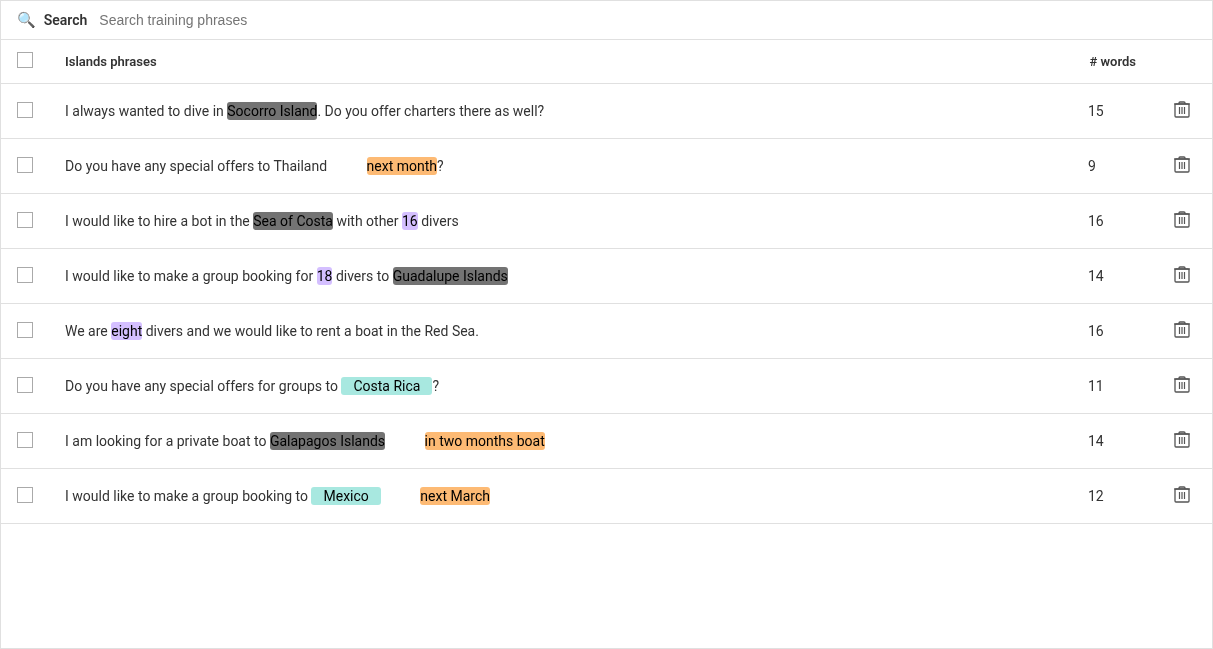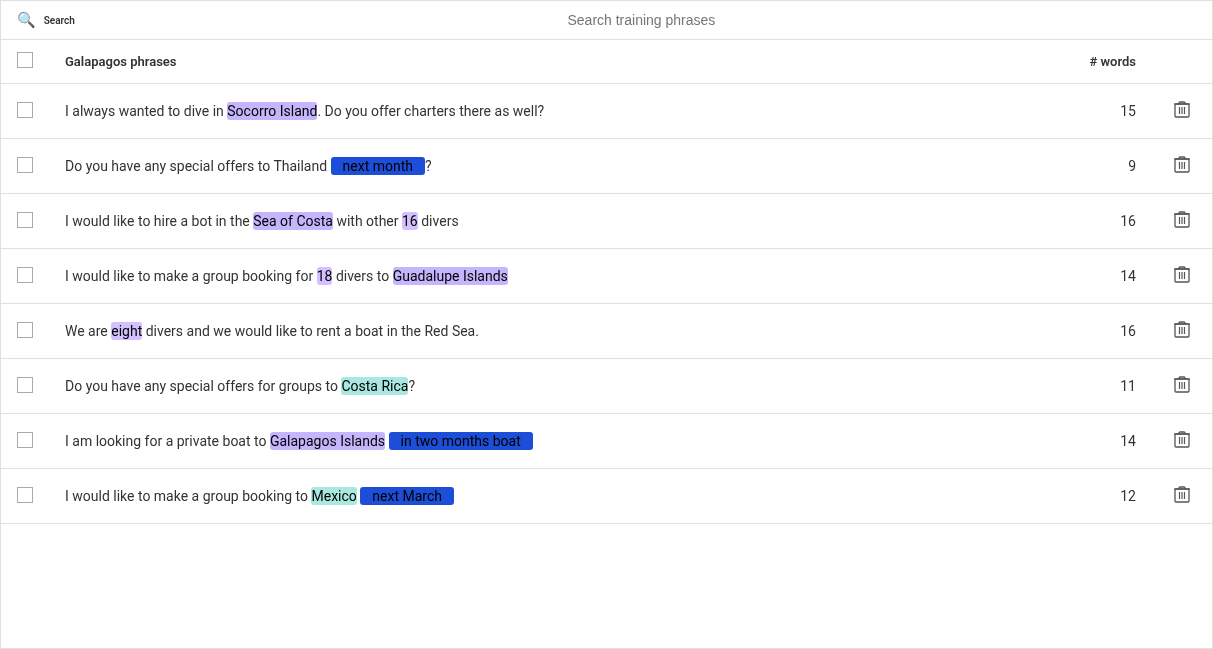--- a/index.html
+++ b/index.html
@@ -21,31 +21,30 @@
       padding: 10px 16px;
       border-bottom: 1px solid #e0e0e0;
       gap: 8px;
     }
     .search-icon {
       color: #555;
       font-size: 15px;
     }
     .search-label {
       font-weight: 600;
-      font-size: 10px;
+      font-size: 14px;
       color: #333;
       margin-right: 4px;
     }
     .search-input {
       border: none;
       outline: none;
       font-size: 14px;
       color: #999;
       flex: 1;
-      text-align: center;
     }
     table {
       width: 100%;
       border-collapse: collapse;
     }
     thead tr {
       border-bottom: 1px solid #e0e0e0;
     }
     thead th {
       padding: 12px 16px;
@@ -65,21 +64,21 @@
       border-bottom: 1px solid #e0e0e0;
     }
     td {
       padding: 14px 16px;
       vertical-align: middle;
     }
     td.check-col {
       width: 40px;
     }
     td.words-col {
-      text-align: right;
+      text-align: left;
       color: #333;
       font-size: 14px;
       width: 80px;
     }
     td.action-col {
       width: 50px;
       text-align: center;
     }
     .checkbox {
       width: 16px;
@@ -98,59 +97,60 @@
       background: none;
       border: none;
       cursor: pointer;
       color: #555;
       font-size: 16px;
       padding: 2px 6px;
     }
 
     
     .hl-blue {
-      background-color: #c4b5fd;
+      background-color: #737373;
       border-radius: 3px;
       padding: 1px 0;
     }
     .hl-green {
-      background-color: #1d4ed8;
-      border-radius: 3px;
-      padding: 1px 12px;
+      background-color: #fdba74;
+      border-radius: 3px;
+      padding: 1px 0;
+      margin-left: 36px;
     }
     .hl-purple {
       background-color: #d4bfff;
       border-radius: 3px;
       padding: 1px 0;
     }
     .hl-teal {
       background-color: #a8e8e0;
       border-radius: 3px;
-      padding: 1px 0;
+      padding: 1px 12px;
     }
   </style>
 </head>
 <body>
 
 <div class="container">
 
   <div class="search-bar">
     <span class="search-icon">🔍</span>
     <span class="search-label">Search</span>
     <input class="search-input" type="text" placeholder="Search training phrases" style="">
   </div>
 
   <table>
     <thead>
       <tr>
         <th class="check-col">
           <span class="checkbox"></span>
         </th>
         <th>
-          <span>Galapagos phrases</span>
+          <span>Islands phrases</span>
         </th>
         <th class="words-col">
           <span># words</span>
         </th>
         <th class="action-col"></th>
       </tr>
     </thead>
     <tbody id="table-body">
     <tr>
           <td class="check-col"><span class="checkbox"></span></td>

